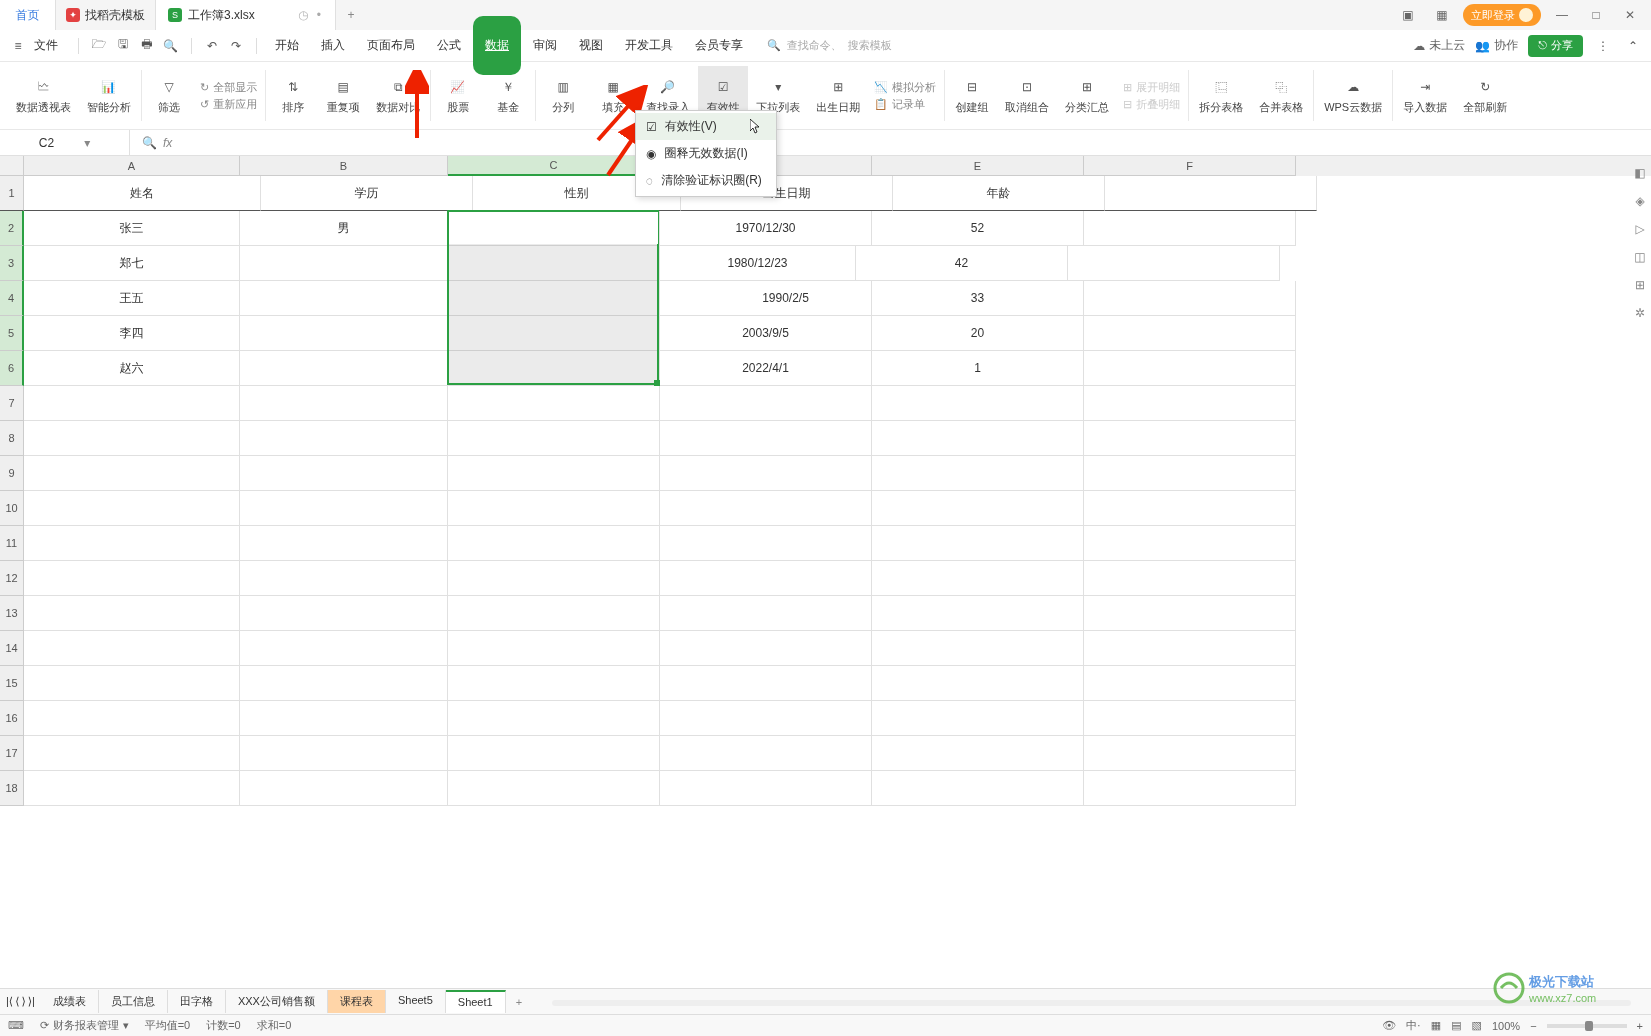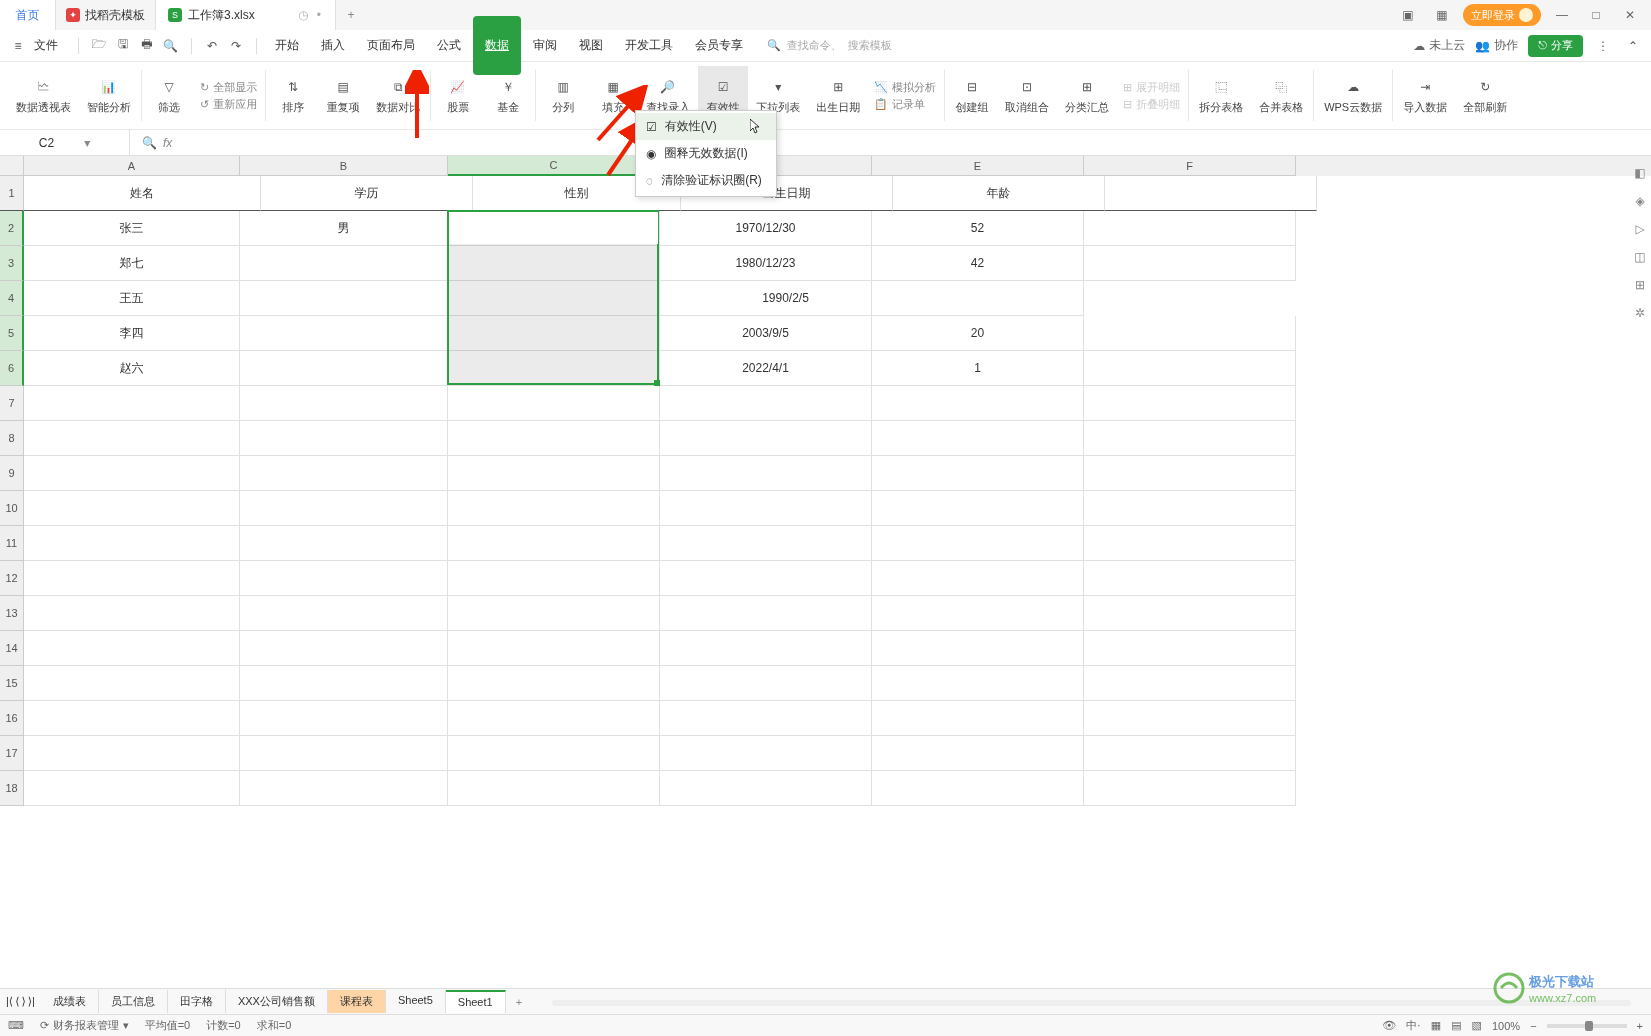--- a/index.html
+++ b/index.html
@@ -17,21 +17,21 @@
 .login-btn { background: #fd9a28; color: #fff; height: 22px; padding: 0 8px; border-radius: 11px; display: flex; align-items: center; gap: 4px; font-size: 11px; }
 .login-btn .avatar { width: 14px; height: 14px; background: #fff3d6; border-radius: 50%; }
 .winbtn { width: 26px; height: 24px; display: flex; align-items: center; justify-content: center; color: #666; }
 
 
 .menubar { height: 32px; display: flex; align-items: center; padding: 0 8px; border-bottom: 1px solid #e8e8e8; gap: 2px; }
 .menu-icons { display: flex; gap: 4px; align-items: center; }
 .menu-icon { width: 20px; height: 20px; display: flex; align-items: center; justify-content: center; color: #555; }
 .menu-sep { width: 1px; height: 16px; background: #ddd; margin: 0 6px; }
 .menu-item { padding: 4px 10px; color: #333; font-size: 12px; cursor: pointer; border-radius: 3px; }
-.menu-item.active { background: #2ba043; color: #fff; border-radius: 4px; padding: 21px 12px; text-decoration: underline; }
+.menu-item.active { background: #2ba043; color: #fff; border-radius: 10px; padding: 21px 12px; text-decoration: underline; }
 .menubar-right { margin-left: auto; display: flex; align-items: center; gap: 10px; }
 .share-btn { background: #2ba043; color: #fff; height: 22px; padding: 0 10px; border-radius: 4px; display: flex; align-items: center; gap: 4px; font-size: 11px; }
 .search-box { display: flex; align-items: center; gap: 6px; color: #aaa; font-size: 11px; margin-left: 12px; }
 
 
 .ribbon { height: 68px; display: flex; align-items: stretch; padding: 4px 8px; border-bottom: 1px solid #e8e8e8; gap: 0; }
 .ribbon-group { display: flex; flex-direction: column; align-items: center; justify-content: center; padding: 4px 8px; min-width: 50px; gap: 2px; position: relative; }
 .ribbon-sep { width: 1px; background: #e8e8e8; margin: 4px 2px; }
 .ribbon-icon { width: 22px; height: 22px; color: #555; display: flex; align-items: center; justify-content: center; }
 .ribbon-label { font-size: 11px; color: #444; white-space: nowrap; }
@@ -333,30 +333,31 @@
         <div class="cell" style="width: 212px;"></div>
         <div class="cell" style="width: 212px;">1970/12/30</div>
         <div class="cell" style="width: 212px;">52</div>
         <div class="cell" style="width: 212px;"></div>
       </div>
       <div class="row">
         <div class="row-header selected">3</div>
         <div class="cell" style="width: 216px;">郑七</div>
         <div class="cell" style="width: 208px;"></div>
         <div class="cell" style="width: 212px;"></div>
-        <div class="cell" style="width: 212px;">1980/12/23</div>
+        <div class="cell" style="width: 196px;">1980/12/23</div>
         <div class="cell" style="width: 212px;">42</div>
         <div class="cell" style="width: 212px;"></div>
       </div>
       <div class="row">
         <div class="row-header selected">4</div>
         <div class="cell" style="width: 216px;">王五</div>
         <div class="cell" style="width: 208px;"></div>
         <div class="cell" style="width: 212px;"></div>
         <div class="cell" style="width: 212px; padding-left: 40px;">1990/2/5</div>
+        <div class="cell" style="width: 212px;">33</div>
         <div class="cell" style="width: 212px;"></div>
       </div>
       <div class="row">
         <div class="row-header selected">5</div>
         <div class="cell" style="width: 216px;">李四</div>
         <div class="cell" style="width: 208px;"></div>
         <div class="cell" style="width: 212px;"></div>
         <div class="cell" style="width: 212px;">2003/9/5</div>
         <div class="cell" style="width: 212px;">20</div>
         <div class="cell" style="width: 212px;"></div>

